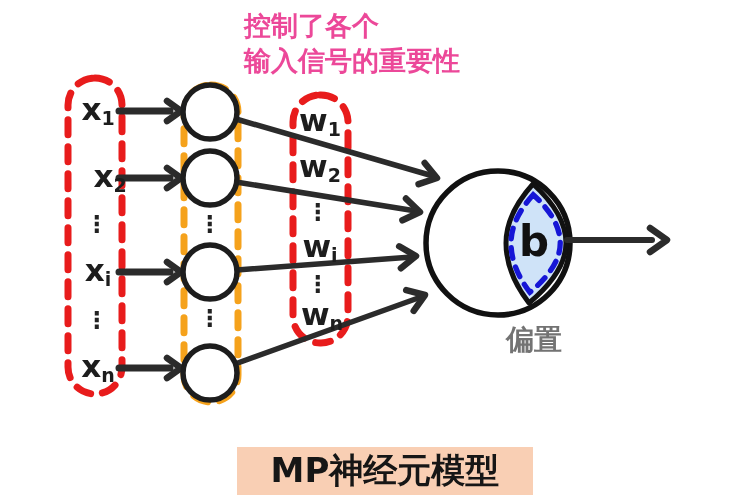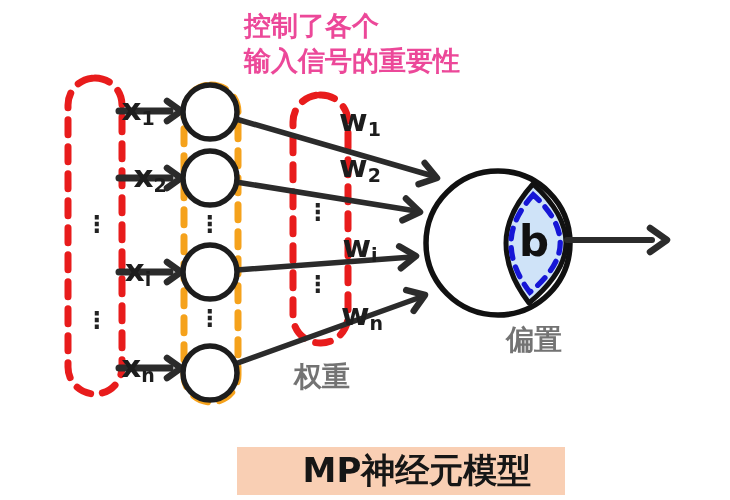--- a/index.html
+++ b/index.html
@@ -9,30 +9,30 @@
   }
   svg.layer { position:absolute; left:0; top:0; }
 
   .redbox   { fill:none; stroke:#e81c1c; stroke-width:7; stroke-dasharray:15 12; stroke-linecap:round; }
   .orangebox{ fill:none; stroke:#f5a21c; stroke-width:7; stroke-dasharray:15 12; stroke-linecap:round; }
   .node     { fill:#ffffff; stroke:#1d1d1d; stroke-width:5.5; }
   .shaft    { stroke:#2b2b2b; stroke-linecap:round; fill:none; }
   .chev     { stroke:#2b2b2b; stroke-width:6.5; stroke-linecap:round; stroke-linejoin:round; fill:none; }
 
   .lbl { position:absolute; transform:translate(-50%,-50%); font-weight:bold; color:#1d1d1d; white-space:nowrap; }
-  .var { font-size:31px; line-height:1;margin-left:40px; }
+  .var { font-size:31px; line-height:1; }
   .var .sub { font-size:19px; vertical-align:-0.28em; }
   .ellipsis { font-size:23px; line-height:0.9; color:#222; }
   .note { position:absolute; color:#ec4899; font-weight:bold; font-size:27px; line-height:35px; white-space:nowrap; }
   .cn { position:absolute; transform:translate(-50%,-50%); color:#737373; font-weight:bold; font-size:28px; white-space:nowrap; }
   .bias-b { font-size:42px; color:#111; }
   .title-box {
     position:absolute; left:237px; top:447px; width:296px; height:48px;
     background:#f9cfb4; display:flex; align-items:center; justify-content:center;
-    font-size:34px; font-weight:bold; color:#161616; white-space:nowrap;padding-left:32px;
+    font-size:34px; font-weight:bold; color:#161616; white-space:nowrap;
   }
 </style>
 </head>
 <body>
 
 <div class="canvas">
 
   <svg class="layer" width="730" height="500" viewBox="0 0 730 500">
 
     <rect class="redbox" x="68" y="78" width="54" height="316" rx="27"></rect>
@@ -107,18 +107,17 @@
   <div class="lbl ellipsis" style="left:318px;top:284px">⋮</div>
 
   <div class="lbl bias-b" style="left:534px;top:241px">b</div>
 
   <div class="note" style="left:244px;top:8px">
     <div>控制了各个</div>
     <div>输入信号的重要性</div>
   </div>
   <div class="note" style="left:455px;top:83px">
   </div>
-  <div class="cn" style="left:322px;top:377px">权重</div>
   <div class="cn" style="left:534px;top:340px">偏置</div>
 
   <div class="title-box">MP神经元模型</div>
 
 </div>
 
 </body></html>

